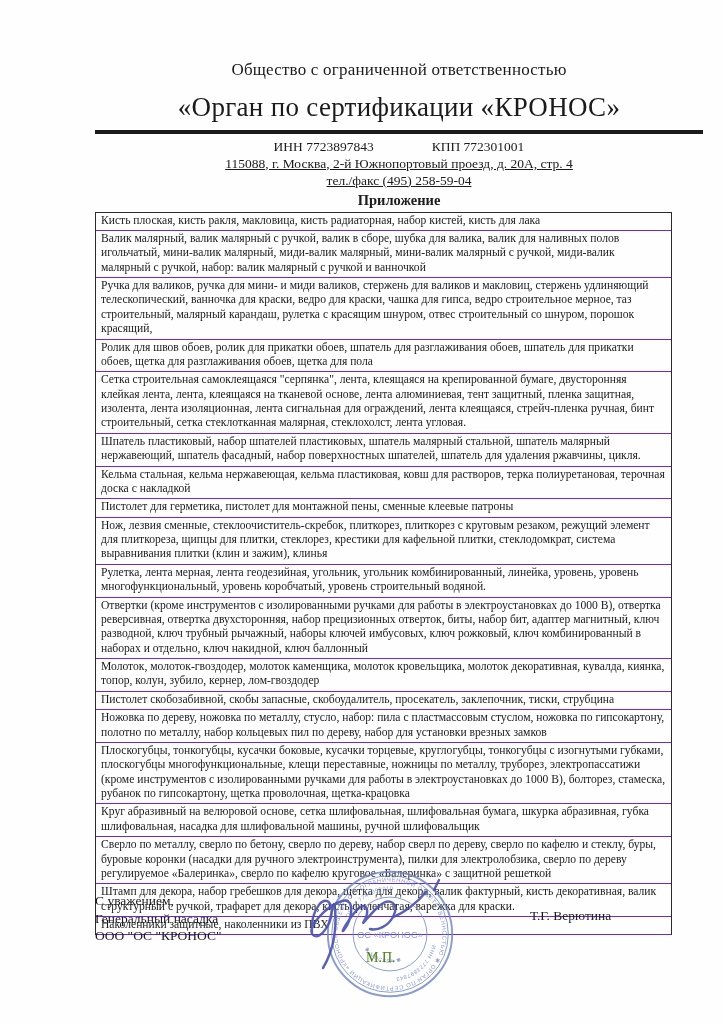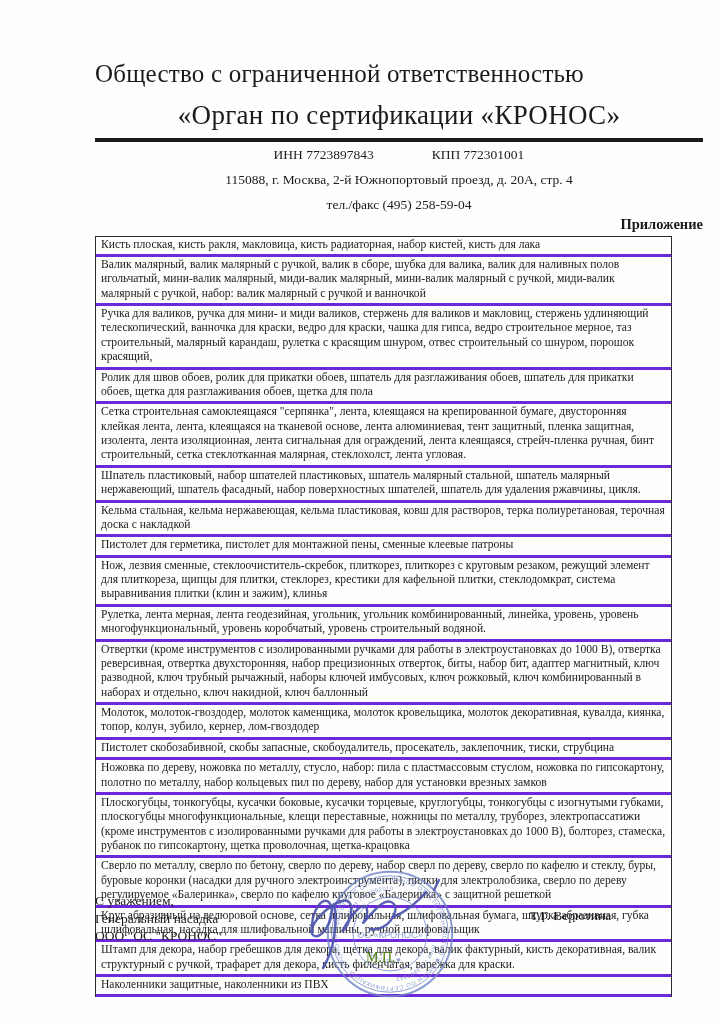--- a/index.html
+++ b/index.html
@@ -4,29 +4,29 @@
 <style>
   html,body{margin:0;padding:0;}
   body{
     width:724px;height:1024px;position:relative;overflow:hidden;
     background:#fdfdfd;
     font-family:"Liberation Serif","DejaVu Serif",serif;
     color:#1b1b1b;
   }
   .page{position:absolute;left:0;top:0;width:724px;height:1024px;background:#fefefe;}
   .content{position:absolute;left:95px;top:60px;width:608px;}
-  .org-type{text-align:left;font-size:25px;letter-spacing:.2px;}
+  .org-type{text-align:center;font-size:17px;letter-spacing:.2px;}
   .org-name{text-align:center;font-size:27px;margin-top:12px;letter-spacing:.3px;}
   .divider{height:3.5px;background:#1c1c1c;margin-top:7px;}
   .info-row{display:flex;justify-content:center;gap:58px;font-size:13.5px;margin-top:5px;}
-  .addr,.phone{text-align:center;font-size:13.5px;margin-top:9px;}
-  .appendix{text-align:right;font-size:14.5px;font-weight:bold;margin-top:3px;}
+  .addr,.phone{text-align:center;font-size:13.5px;margin-top:1px;text-decoration:underline;}
+  .appendix{text-align:center;font-size:14.5px;font-weight:bold;margin-top:3px;}
   .tbl{width:575px;border:1px solid #2b2b2b;border-bottom:none;margin-top:3px;}
   .tbl-row{
-    border-bottom:3px solid #6d28d9;
+    border-bottom:1px solid #6d28d9;
     font-size:11.6px;line-height:1.24;
     padding:1px 5px 2px 5px;
   }
   .footer-left{position:absolute;left:95px;top:892px;font-size:13.5px;line-height:17.5px;}
   .signer-name{position:absolute;left:530px;top:908px;font-size:13.5px;}
   .seal-mark{position:absolute;left:366px;top:950px;font-size:14px;color:#4d7c0f;}
   .stamp{position:absolute;left:322px;top:866px;width:136px;height:136px;opacity:.82;}
   .signature{position:absolute;left:298px;top:876px;width:176px;height:100px;opacity:.9;}
 </style>
 </head>
@@ -55,22 +55,22 @@
       <div class="tbl-row">Шпатель пластиковый, набор шпателей пластиковых, шпатель малярный стальной, шпатель малярный нержавеющий, шпатель фасадный, набор поверхностных шпателей, шпатель для удаления ржавчины, цикля.</div>
       <div class="tbl-row">Кельма стальная, кельма нержавеющая, кельма пластиковая, ковш для растворов, терка полиуретановая, терочная доска с накладкой</div>
       <div class="tbl-row">Пистолет для герметика, пистолет для монтажной пены, сменные клеевые патроны</div>
       <div class="tbl-row">Нож, лезвия сменные, стеклоочиститель-скребок, плиткорез, плиткорез с круговым резаком, режущий элемент для плиткореза, щипцы для плитки, стеклорез, крестики для кафельной плитки, стеклодомкрат, система выравнивания плитки (клин и зажим), клинья</div>
       <div class="tbl-row">Рулетка, лента мерная, лента геодезийная, угольник, угольник комбинированный, линейка, уровень, уровень многофункциональный, уровень коробчатый, уровень строительный водяной.</div>
       <div class="tbl-row">Отвертки (кроме инструментов с изолированными ручками для работы в электроустановках до 1000 В), отвертка реверсивная, отвертка двухсторонняя, набор прецизионных отверток, биты, набор бит, адаптер магнитный, ключ разводной, ключ трубный рычажный, наборы ключей имбусовых, ключ рожковый, ключ комбинированный в наборах и отдельно, ключ накидной, ключ баллонный</div>
       <div class="tbl-row">Молоток, молоток-гвоздодер, молоток каменщика, молоток кровельщика, молоток декоративная, кувалда, киянка, топор, колун, зубило, кернер, лом-гвоздодер</div>
       <div class="tbl-row">Пистолет скобозабивной, скобы запасные, скобоудалитель, просекатель, заклепочник, тиски, струбцина</div>
       <div class="tbl-row">Ножовка по дереву, ножовка по металлу, стусло, набор: пила с пластмассовым стуслом, ножовка по гипсокартону, полотно по металлу, набор кольцевых пил по дереву, набор для установки врезных замков</div>
       <div class="tbl-row">Плоскогубцы, тонкогубцы, кусачки боковые, кусачки торцевые, круглогубцы, тонкогубцы с изогнутыми губками, плоскогубцы многофункциональные, клещи переставные, ножницы по металлу, труборез, электропассатижи (кроме инструментов с изолированными ручками для работы в электроустановках до 1000 В), болторез, стамеска, рубанок по гипсокартону, щетка проволочная, щетка-крацовка</div>
+      <div class="tbl-row">Круг абразивный на велюровой основе, сетка шлифовальная, шлифовальная бумага, шкурка абразивная, губка шлифовальная, насадка для шлифовальной машины, ручной шлифовальщик</div>
       <div class="tbl-row">Сверло по металлу, сверло по бетону, сверло по дереву, набор сверл по дереву, сверло по кафелю и стеклу, буры, буровые коронки (насадки для ручного электроинструмента), пилки для электролобзика, сверло по дереву регулируемое «Балеринка», сверло по кафелю круговое «Балеринка» с защитной решеткой</div>
-      <div class="tbl-row">Круг абразивный на велюровой основе, сетка шлифовальная, шлифовальная бумага, шкурка абразивная, губка шлифовальная, насадка для шлифовальной машины, ручной шлифовальщик</div>
       <div class="tbl-row">Штамп для декора, набор гребешков для декора, щетка для декора, валик фактурный, кисть декоративная, валик структурный с ручкой, трафарет для декора, кисть филенчатая, варежка для краски.</div>
       <div class="tbl-row">Наколенники защитные, наколенники из ПВХ</div>
     </div>
   </div>
 
   <div class="footer-left">
     <div>С уважением,</div>
     <div>Генеральный насадка</div>
     <div>ООО "ОС "КРОНОС"</div>
   </div>

